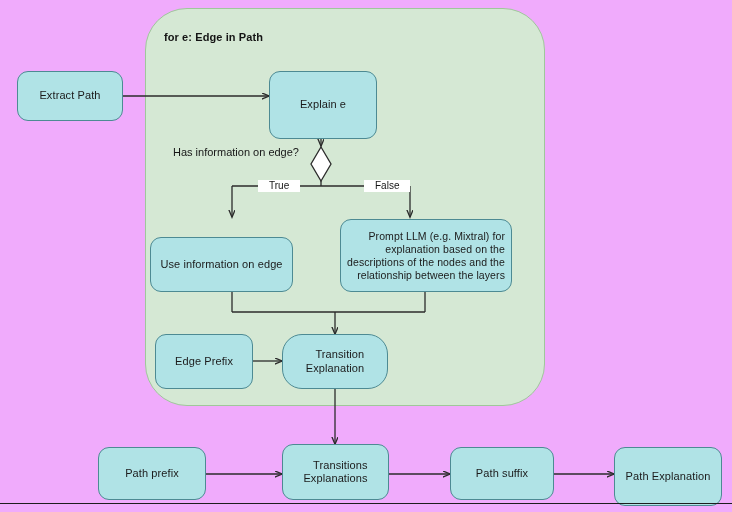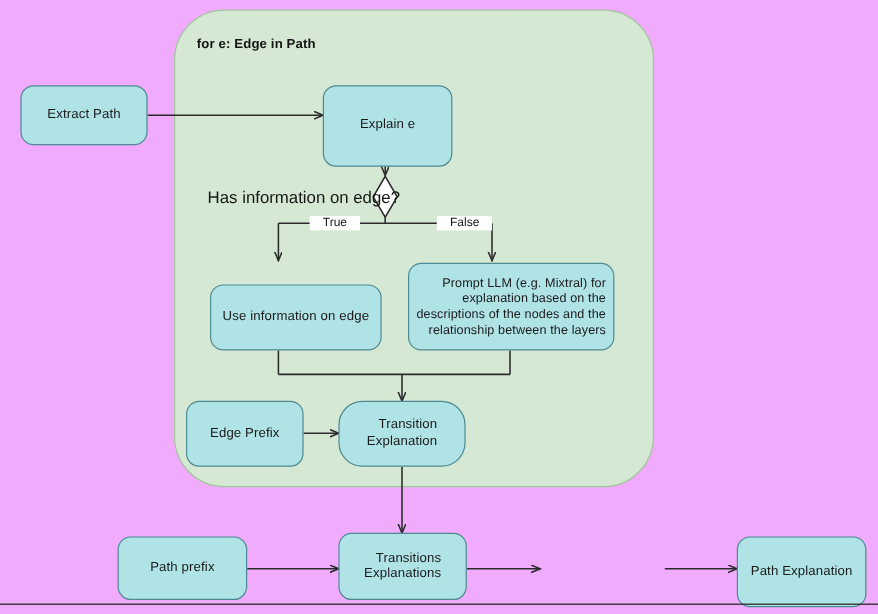--- a/index.html
+++ b/index.html
@@ -63,25 +63,24 @@
     position: absolute;
     font-size: 10px;
     color: #161616;
     background: #ffffff;
     padding: 0 11px;
     line-height: 12px;
     white-space: nowrap;
   }
   .plain-text {
     position: absolute;
-    font-size: 14px;
+    font-size: 11px;
     color: #161616;
     white-space: nowrap;
     line-height: 13px;
-    margin-top: 12px;
   }
   .bottom-rule {
     position: absolute;
     left: 0;
     top: 503px;
     width: 732px;
     height: 0;
     border-top: 1.6px solid #1d1d1d;
   }
 </style>
@@ -139,35 +138,36 @@
   <div class="plain-text" style="left:173px; top:146px;">Has information on edge?</div>
 
   <div class="edge-text" style="left:258px; top:180px;">True</div>
 
   <div class="edge-text" style="left:364px; top:180px;">False</div>
 
   <div class="node" style="left:17px; top:71px; width:106px; height:50px;">Extract Path</div>
 
   <div class="node" style="left:269px; top:71px; width:108px; height:68px;">Explain e</div>
 
-  <div class="node" style="left:175px; top:237px; width:143px; height:55px;">Use information on edge</div>
+  <div class="node" style="left:150px; top:237px; width:143px; height:55px;">Use information on edge</div>
 
   <div class="node wide-text" style="left:340px; top:219px; width:172px; height:73px;">Prompt LLM (e.g. Mixtral) for
 explanation based on the
 descriptions of the nodes and the
 relationship between the layers</div>
 
   <div class="node" style="left:155px; top:334px; width:98px; height:55px;">Edge Prefix</div>
 
   <div class="node" style="left:282px; top:334px; width:106px; height:55px;border-radius:20px;">Transition
 Explanation</div>
 
   <div class="node" style="left:282px; top:444px; width:107px; height:56px;">Transitions
 Explanations</div>
 
   <div class="node" style="left:98px; top:447px; width:108px; height:53px;">Path prefix</div>
 
+  <div class="node" style="left:450px; top:447px; width:104px; height:53px;">Path suffix</div>
 
   <div class="node" style="left:614px; top:447px; width:108px; height:59px;">Path Explanation</div>
 
   <div class="bottom-rule"></div>
 
 </div>
 
 </body></html>

